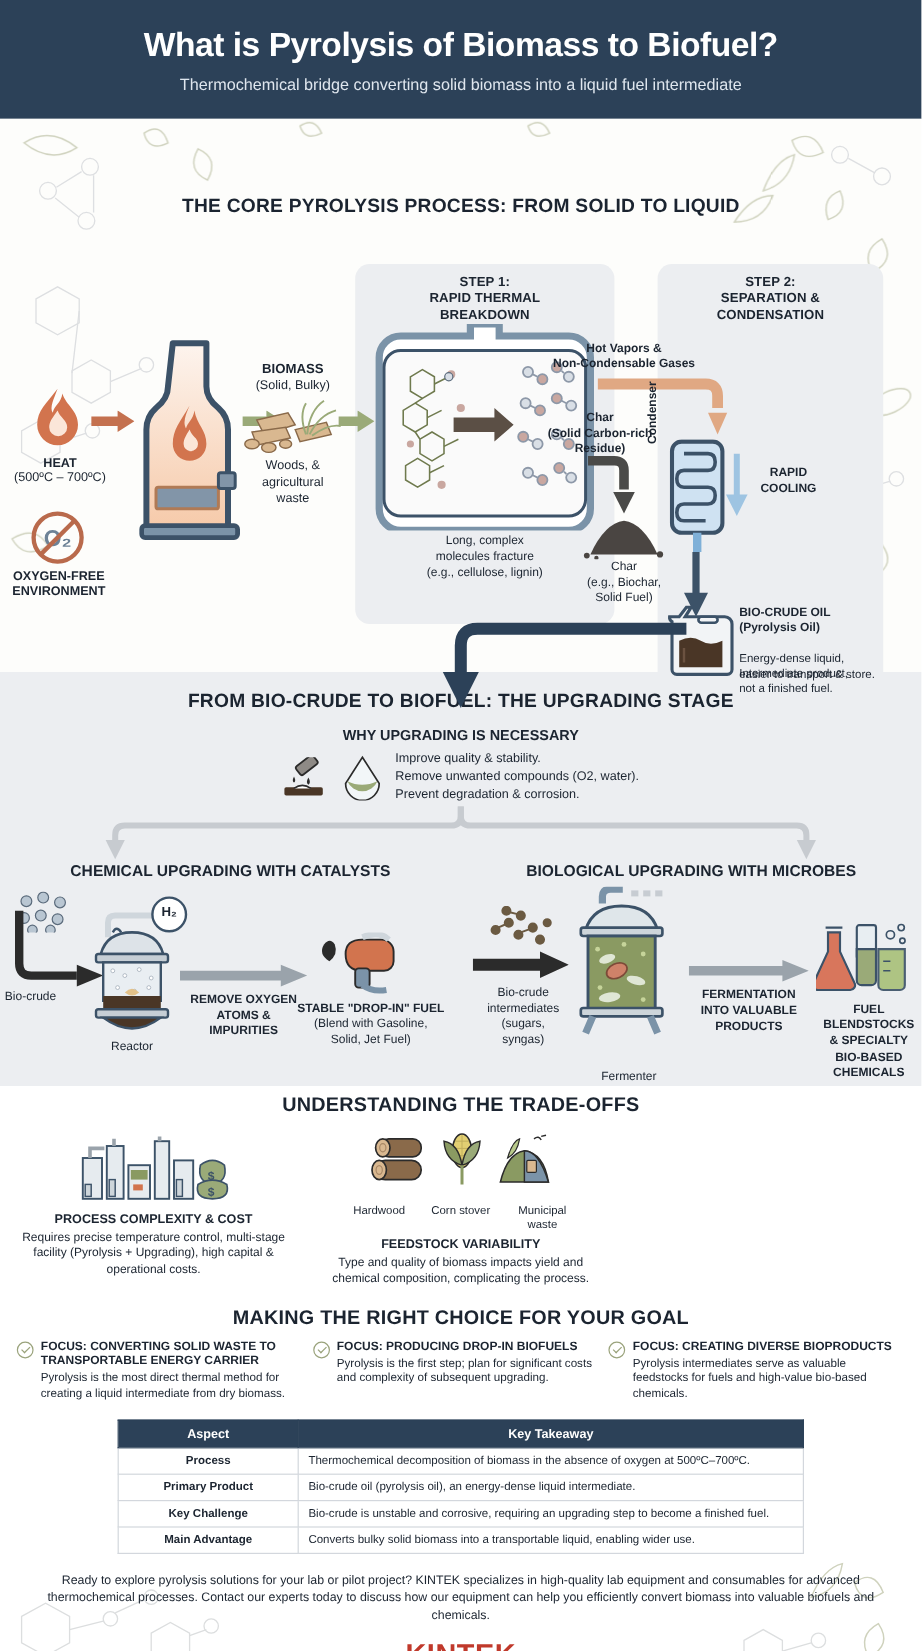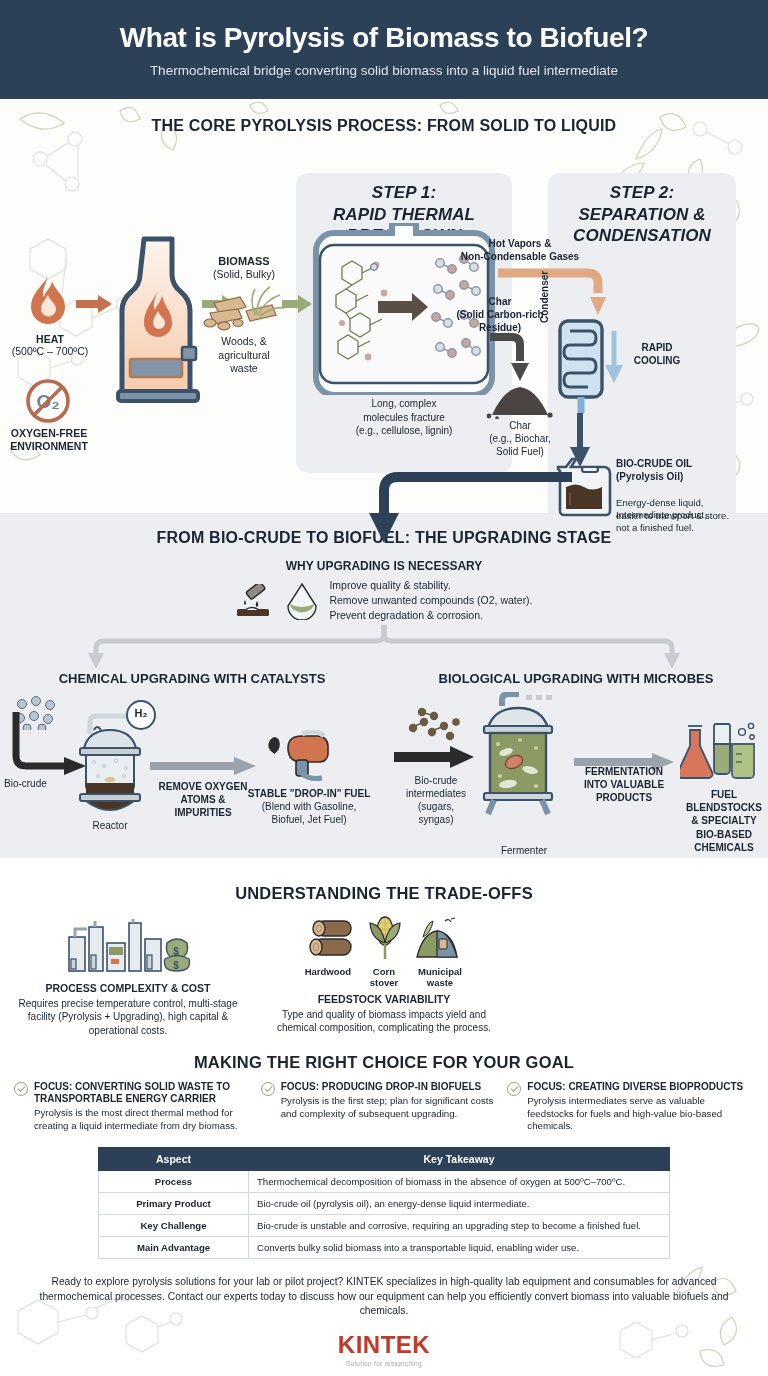--- a/index.html
+++ b/index.html
@@ -43,36 +43,35 @@
   .bg-botanical { position: absolute; inset: 0; pointer-events: none; z-index: 0; }
   .z { position: relative; z-index: 1; }
 
   
   .core {
     position: relative;
     background: #fdfdfb;
     padding: 18px 0 8px;
     min-height: 400px;
   }
-  .core .section-title { margin-bottom: 10px; }
+  .core .section-title { margin-bottom: 10px; margin-top: 47px; }
   .core-stage { position: relative; height: 360px; }
 
   .panel {
     position: absolute;
     background: #eceef1;
     border-radius: 12px;
   }
   .panel-title {
     text-align: center;
-    font-size: 17px;
+    font-size: 11px;
     font-weight: bold;
     line-height: 1.25;
     padding-top: 9px;
     letter-spacing: 0.1px;
-    font-style: italic;
   }
 
   .lbl { position: absolute; font-size: 10px; line-height: 1.22; }
   .lbl-b { font-weight: bold; }
   .lbl-c { text-align: center; }
 
   
   .upgrade {
     background: #eceef1;
     padding: 16px 0 14px;
@@ -86,28 +85,28 @@
     display: flex; justify-content: center; align-items: center; gap: 10px;
   }
   .why-text { font-size: 10.5px; line-height: 1.42; }
   .branch { height: 48px; position: relative; }
   .two-col { display: flex; }
   .col { width: 50%; position: relative; }
   .col-title { text-align: center; font-size: 13px; font-weight: bold; margin-bottom: 6px; }
   .diagram { position: relative; height: 152px; }
 
   
-  .tradeoffs { background: #ffffff; padding: 26px 0 6px; position: relative; }
+  .tradeoffs { background: #ffffff; padding: 7px 0 6px; position: relative; }
   .tradeoffs .section-title { margin-bottom: 10px; font-size: 16.5px; }
   .to-grid { display: flex; }
   .to-cell { width: 33.33%; text-align: center; padding: 0 10px; }
   .to-icons { height: 62px; display: flex; align-items: flex-end; justify-content: center; gap: 6px; }
   .to-h { font-size: 10.5px; font-weight: bold; margin-top: 7px; }
   .to-p { font-size: 10px; line-height: 1.33; margin-top: 3px; }
-  .feed-labels { display: flex; justify-content: center; gap: 4px; font-size: 9.5px; font-weight: bold; line-height: 1.15; margin-top: 6px; }
+  .feed-labels { display: flex; justify-content: center; gap: 16px; font-size: 9.5px; font-weight: normal; line-height: 1.15; margin-top: 16px; }
   .feed-labels div { width: 52px; }
 
   
   .choice { background: #ffffff; padding: 10px 0 4px; position: relative; }
   .choice .section-title { margin-bottom: 9px; font-size: 16.5px; }
   .ch-grid { display: flex; padding: 0 14px; }
   .ch-cell { width: 33.33%; display: flex; gap: 6px; padding-right: 8px; }
   .check {
     flex: 0 0 auto; width: 14px; height: 14px; border-radius: 50%;
     border: 1.4px solid #9aa37c; position: relative; margin-top: 1px;
@@ -523,21 +522,21 @@
           <svg style="position:absolute; left:262px; top:38px;" width="74" height="56" viewBox="0 0 74 56">
             <path d="M8 10 q5 -6 9 0 q3 8 -4.5 14 Q3 18 8 10 Z" fill="#2b2b2b"></path>
             <path d="M26 18 q0 -12 14 -12 h16 a10 10 0 0 1 10 10 v8 a8 8 0 0 1 -8 8 h-18 q-14 0 -14 -14 Z" fill="#d2744e" stroke="#2b2b2b" stroke-width="1.6"></path>
             <path d="M40 4 q14 -6 22 2" stroke="#cfd6dc" stroke-width="5" fill="none"></path>
             <rect x="34" y="30" width="12" height="16" rx="3" fill="#7b93a8" stroke="#2b2b2b" stroke-width="1.6"></rect>
             <path d="M40 44 q8 6 20 4" stroke="#7b93a8" stroke-width="5" fill="none"></path>
           </svg>
           <div class="lbl lbl-c lbl-b" style="left:244px; top:96px; width:130px; font-size:10px;">STABLE "DROP-IN" FUEL</div>
           <div class="lbl lbl-c" style="left:244px; top:108px; width:130px; font-size:10px; line-height:1.3;">
             <span>(Blend with Gasoline,</span><br>
-            <span>Biofuel, Jet Fuel)</span>
+            <span>Solid, Jet Fuel)</span>
           </div>
         </div>
       </div>
 
       <div class="col">
         <div class="col-title">BIOLOGICAL UPGRADING WITH MICROBES</div>
         <div class="diagram">
           <svg style="position:absolute; left:22px; top:16px;" width="56" height="36" viewBox="0 0 56 36">
             <g fill="#6b5a42" stroke="#6b5a42" stroke-width="1.6">
               <circle cx="7" cy="20" r="3.4"></circle>
@@ -587,21 +586,21 @@
                 <circle cx="44" cy="48" r="2"></circle>
               </g>
             <rect x="8" y="101" width="68" height="7" rx="2" fill="#cdd5da" stroke="#3c5268" stroke-width="2.2"></rect>
             <path d="M18 108 l-6 14 M66 108 l6 14" stroke="#7b93a8" stroke-width="6"></path>
           </svg>
           <div class="lbl lbl-c" style="left:88px; top:130px; width:104px; font-size:10px;margin-top:23px;">Fermenter</div>
 
           <svg style="position:absolute; left:190px; top:60px;" width="100" height="20" viewBox="0 0 100 20">
             <path d="M0 6 H78 V1 L100 10 L78 19 V14 H0 Z" fill="#9aa3ab"></path>
           </svg>
-          <div class="lbl lbl-c lbl-b" style="left:180px; top:73px; width:120px; font-size:10px; line-height:1.3;">
+          <div class="lbl lbl-c lbl-b" style="left:180px; top:84px; width:120px; font-size:10px; line-height:1.3;">
             <span>FERMENTATION</span><br>
             <span>INTO VALUABLE</span><br>
             <span>PRODUCTS</span>
           </div>
 
           <svg style="position:absolute; left:296px; top:28px;" width="80" height="62" viewBox="0 0 80 62">
             <rect x="34" y="4" width="16" height="28" rx="2" fill="#e8eef2" stroke="#3c5268" stroke-width="1.8"></rect>
             <path d="M34 24 h16 v26 a4 4 0 0 1 -4 4 h-8 a4 4 0 0 1 -4 -4 Z" fill="#9aaa78" stroke="#3c5268" stroke-width="1.8"></path>
             <path d="M10 10 h10 v16 l12 26 a4 4 0 0 1 -3.6 6 h-26.8 a4 4 0 0 1 -3.6 -6 L10 26 Z" fill="#d8765c" stroke="#3c5268" stroke-width="1.8"></path>
             <path d="M8 6 h14" stroke="#3c5268" stroke-width="1.8"></path>

